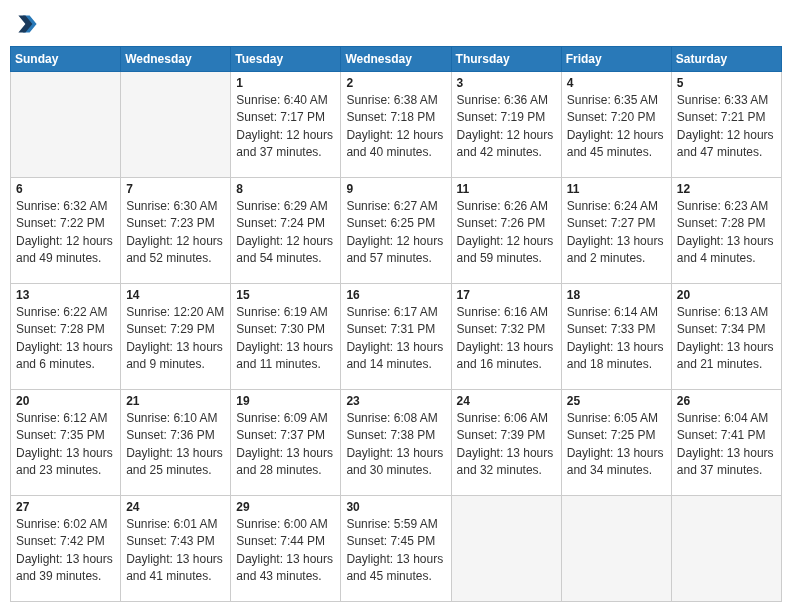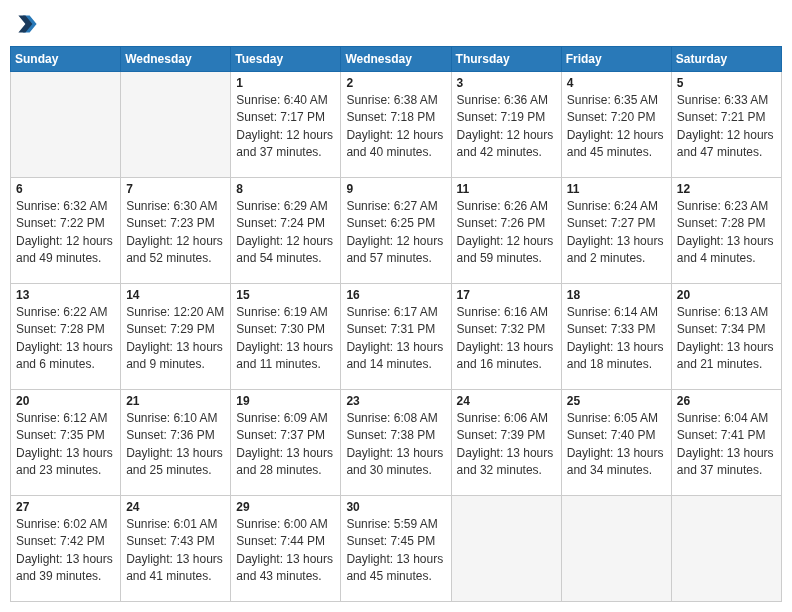--- a/index.html
+++ b/index.html
@@ -302,21 +302,21 @@
           <td>
             <span class="day-num">24</span>
             <div class="day-info">Sunrise: 6:06 AM
 Sunset: 7:39 PM
 Daylight: 13 hours
 and 32 minutes.</div>
           </td>
           <td>
             <span class="day-num">25</span>
             <div class="day-info">Sunrise: 6:05 AM
-Sunset: 7:40 PM
+Sunset: 7:25 PM
 Daylight: 13 hours
 and 34 minutes.</div>
           </td>
           <td>
             <span class="day-num">26</span>
             <div class="day-info">Sunrise: 6:04 AM
 Sunset: 7:41 PM
 Daylight: 13 hours
 and 37 minutes.</div>
           </td>

